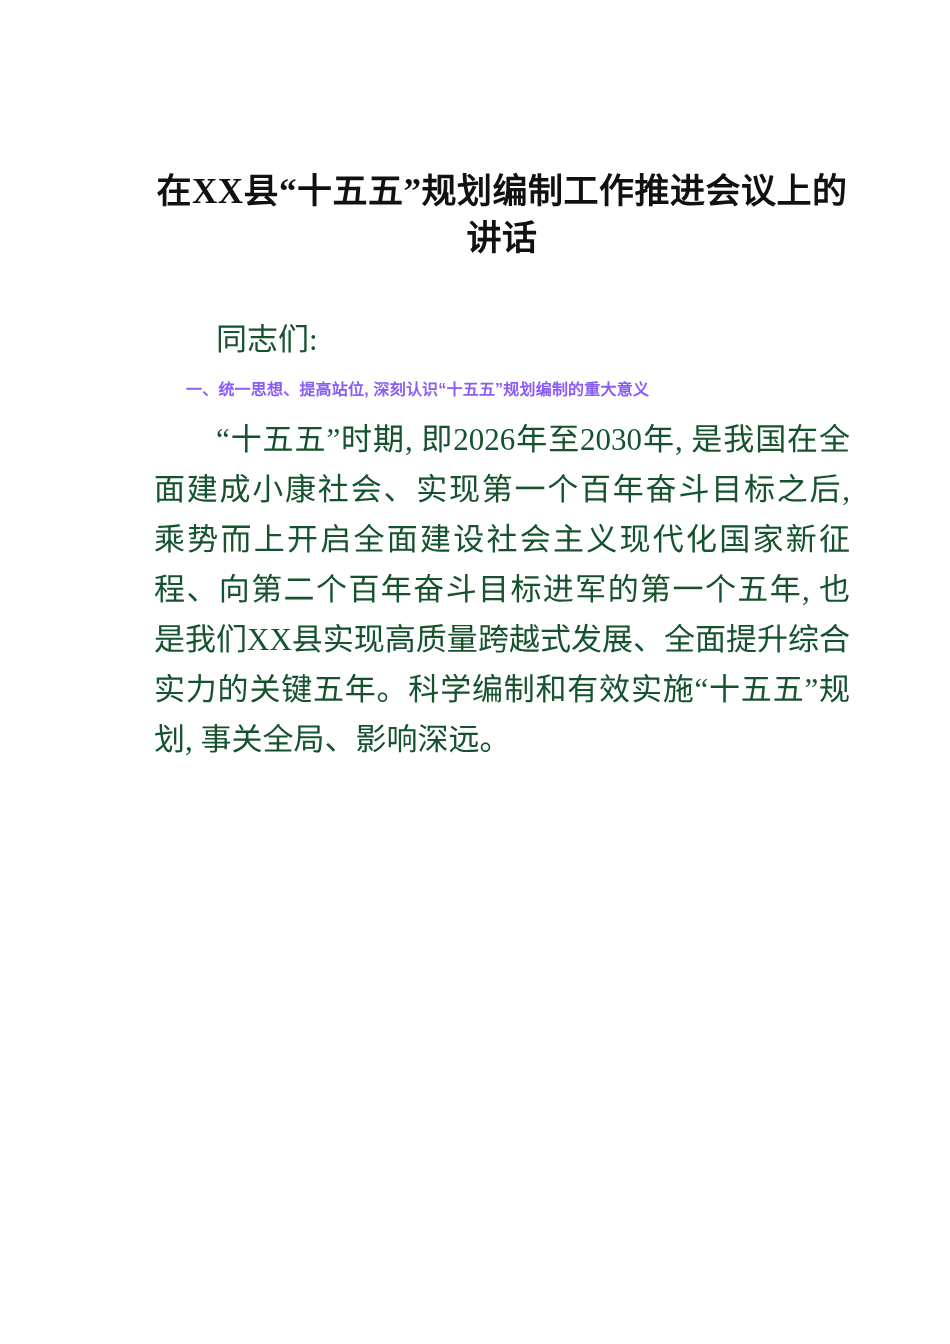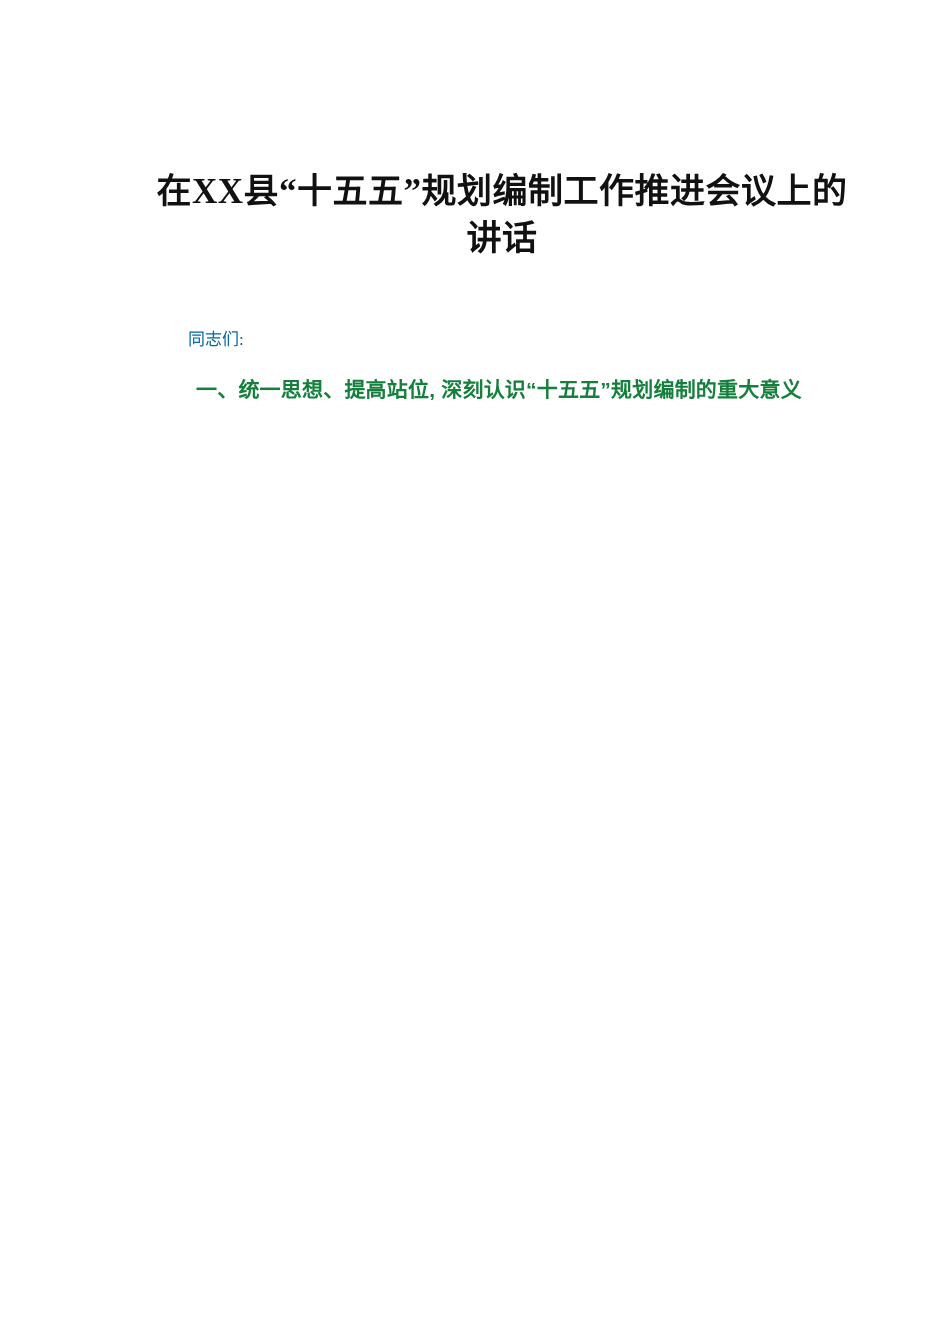--- a/index.html
+++ b/index.html
@@ -46,61 +46,62 @@
   }
 
   
   .body-block {
     margin-top: 53px;
   }
 
   p.para {
     margin: 0;
     font-family: "Liberation Serif", "DejaVu Serif", serif;
-    font-size: 17px;
+    font-size: 31px;
     line-height: 50px;
     text-align: justify;
     text-justify: inter-ideograph;
-    color: #0369a1;
+    color: #14532d;
     word-break: break-all;
   }
 
   p.para.indent {
     text-indent: 2em;
   }
 
   
   p.section-heading {
     margin: 0;
     font-family: "Liberation Sans", "DejaVu Sans", sans-serif;
     font-weight: bold;
-    font-size: 21px;
+    font-size: 16px;
     line-height: 50px;
     text-align: justify;
     text-justify: inter-ideograph;
     text-indent: 2em;
-    color: #15803d;
+    color: #8b5cf6;
     word-break: break-all;
     letter-spacing: 0.2px;
   }
 </style>
 </head>
 <body>
 
 <div class="page">
 
   <div class="content">
 
     <h1 class="doc-title">在XX县“十五五”规划编制工作推进会议上的讲话</h1>
 
     <div class="body-block">
 
       <p class="para indent">同志们:</p>
 
 
       <p class="section-heading">一、统一思想、提高站位, 深刻认识“十五五”规划编制的重大意义</p>
 
+      <p class="para indent">“十五五”时期, 即2026年至2030年, 是我国在全面建成小康社会、实现第一个百年奋斗目标之后, 乘势而上开启全面建设社会主义现代化国家新征程、向第二个百年奋斗目标进军的第一个五年, 也是我们XX县实现高质量跨越式发展、全面提升综合实力的关键五年。科学编制和有效实施“十五五”规划, 事关全局、影响深远。</p>
 
     </div>
 
   </div>
 
 </div>
 
 </body></html>

